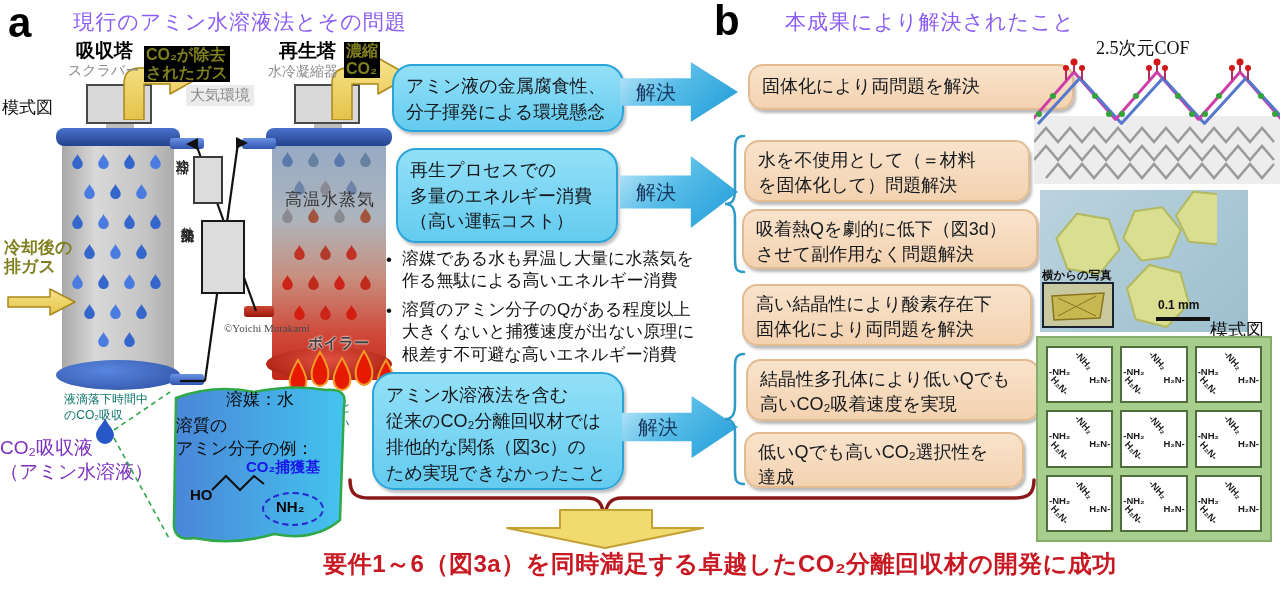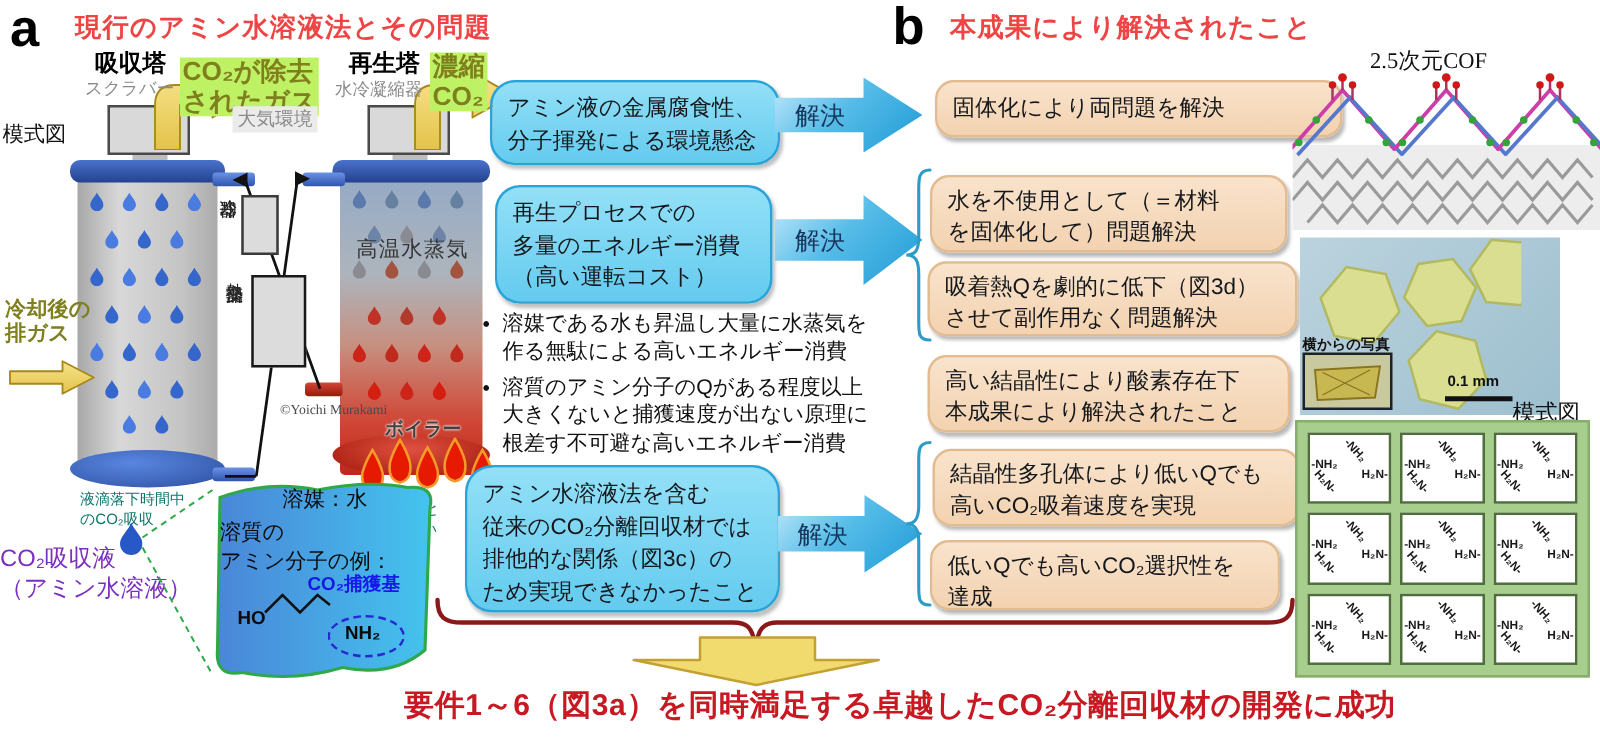--- a/index.html
+++ b/index.html
@@ -1,22 +1,22 @@
 <!DOCTYPE html>
 <html><head>
 <meta charset="utf-8">
 <style>
   html,body{margin:0;padding:0;background:#fff;}
   #canvas{position:relative;width:1280px;height:590px;background:#fff;overflow:hidden;
           font-family:"Liberation Sans","DejaVu Sans",sans-serif;color:#111;}
   .abs{position:absolute;}
   .ml{white-space:pre-line;}
   .panel-letter{font-size:42px;font-weight:bold;color:#000;line-height:1;}
-  .panel-title{font-size:21px;font-weight:bold;color:#ef4444;text-align:left;letter-spacing:1px;}
-  .olive{color:#7f7f1e;font-weight:bold;font-size:21px;line-height:1.12;background:#bef264;padding:0 2px;}
+  .panel-title{font-size:21px;font-weight:normal;color:#8b5cf6;text-align:center;letter-spacing:1px;}
+  .olive{color:#7f7f1e;font-weight:bold;font-size:16px;line-height:1.12;background:#000000;padding:0 2px;}
   .gray-lbl{color:#8a8a8a;font-size:14px;}
   .tower-title{font-size:19px;font-weight:bold;color:#000;}
   .cap16{font-size:12px;line-height:1.3;color:#0f766e;}
   .vert{writing-mode:vertical-rl;text-orientation:upright;font-size:14px;color:#222;letter-spacing:1px;}
   .prob-box{background:linear-gradient(180deg,#93e0f7 0%,#64cbef 100%);border:2.5px solid #2aa3d8;
             border-radius:20px;box-shadow:2px 3px 3px rgba(0,0,0,.25);
             font-size:18px;line-height:1.42;color:#15181c;padding:8px 12px;box-sizing:border-box;}
   .sol-box{background:linear-gradient(180deg,#f9e3cc 0%,#f3d2b0 100%);border:2px solid #e2bb90;
            border-radius:15px;box-shadow:2px 3px 3px rgba(0,0,0,.28);
            font-size:18px;line-height:1.4;color:#15181c;padding:6px 12px;box-sizing:border-box;}
@@ -247,21 +247,21 @@
 
   <svg class="abs" style="left:722px;top:134px;" width="24" height="140">
     <path d="M22 2 C12 2 13 10 13 22 L13 55 C13 67 10 70 3 70 C10 70 13 74 13 85 L13 118 C13 132 12 138 22 138" fill="none" stroke="#2e9bc6" stroke-width="2.5" stroke-linecap="round"></path>
   </svg>
   <div class="abs sol-box ml" style="left:744px;top:140px;width:286px;height:62px;">水を不使用として（＝材料
 を固体化して）問題解決</div>
   <div class="abs sol-box ml" style="left:742px;top:209px;width:296px;height:60px;">吸着熱Qを劇的に低下（図3d）
 させて副作用なく問題解決</div>
 
   <div class="abs sol-box ml" style="left:742px;top:284px;width:290px;height:62px;">高い結晶性により酸素存在下
-本成果により解決されたこと</div>
+固体化により両問題を解決</div>
 
   <svg class="abs" style="left:722px;top:352px;" width="24" height="134">
     <path d="M22 2 C12 2 13 10 13 20 L13 52 C13 63 10 67 3 67 C10 67 13 71 13 81 L13 112 C13 126 12 132 22 132" fill="none" stroke="#2e9bc6" stroke-width="2.5" stroke-linecap="round"></path>
   </svg>
   <div class="abs sol-box ml" style="left:746px;top:359px;width:294px;height:62px;">結晶性多孔体により低いQでも
 高いCO₂吸着速度を実現</div>
   <div class="abs sol-box ml" style="left:744px;top:432px;width:280px;height:56px;">低いQでも高いCO₂選択性を
 達成</div>
 
   <svg class="abs" style="left:1034px;top:58px;" width="246" height="126">

